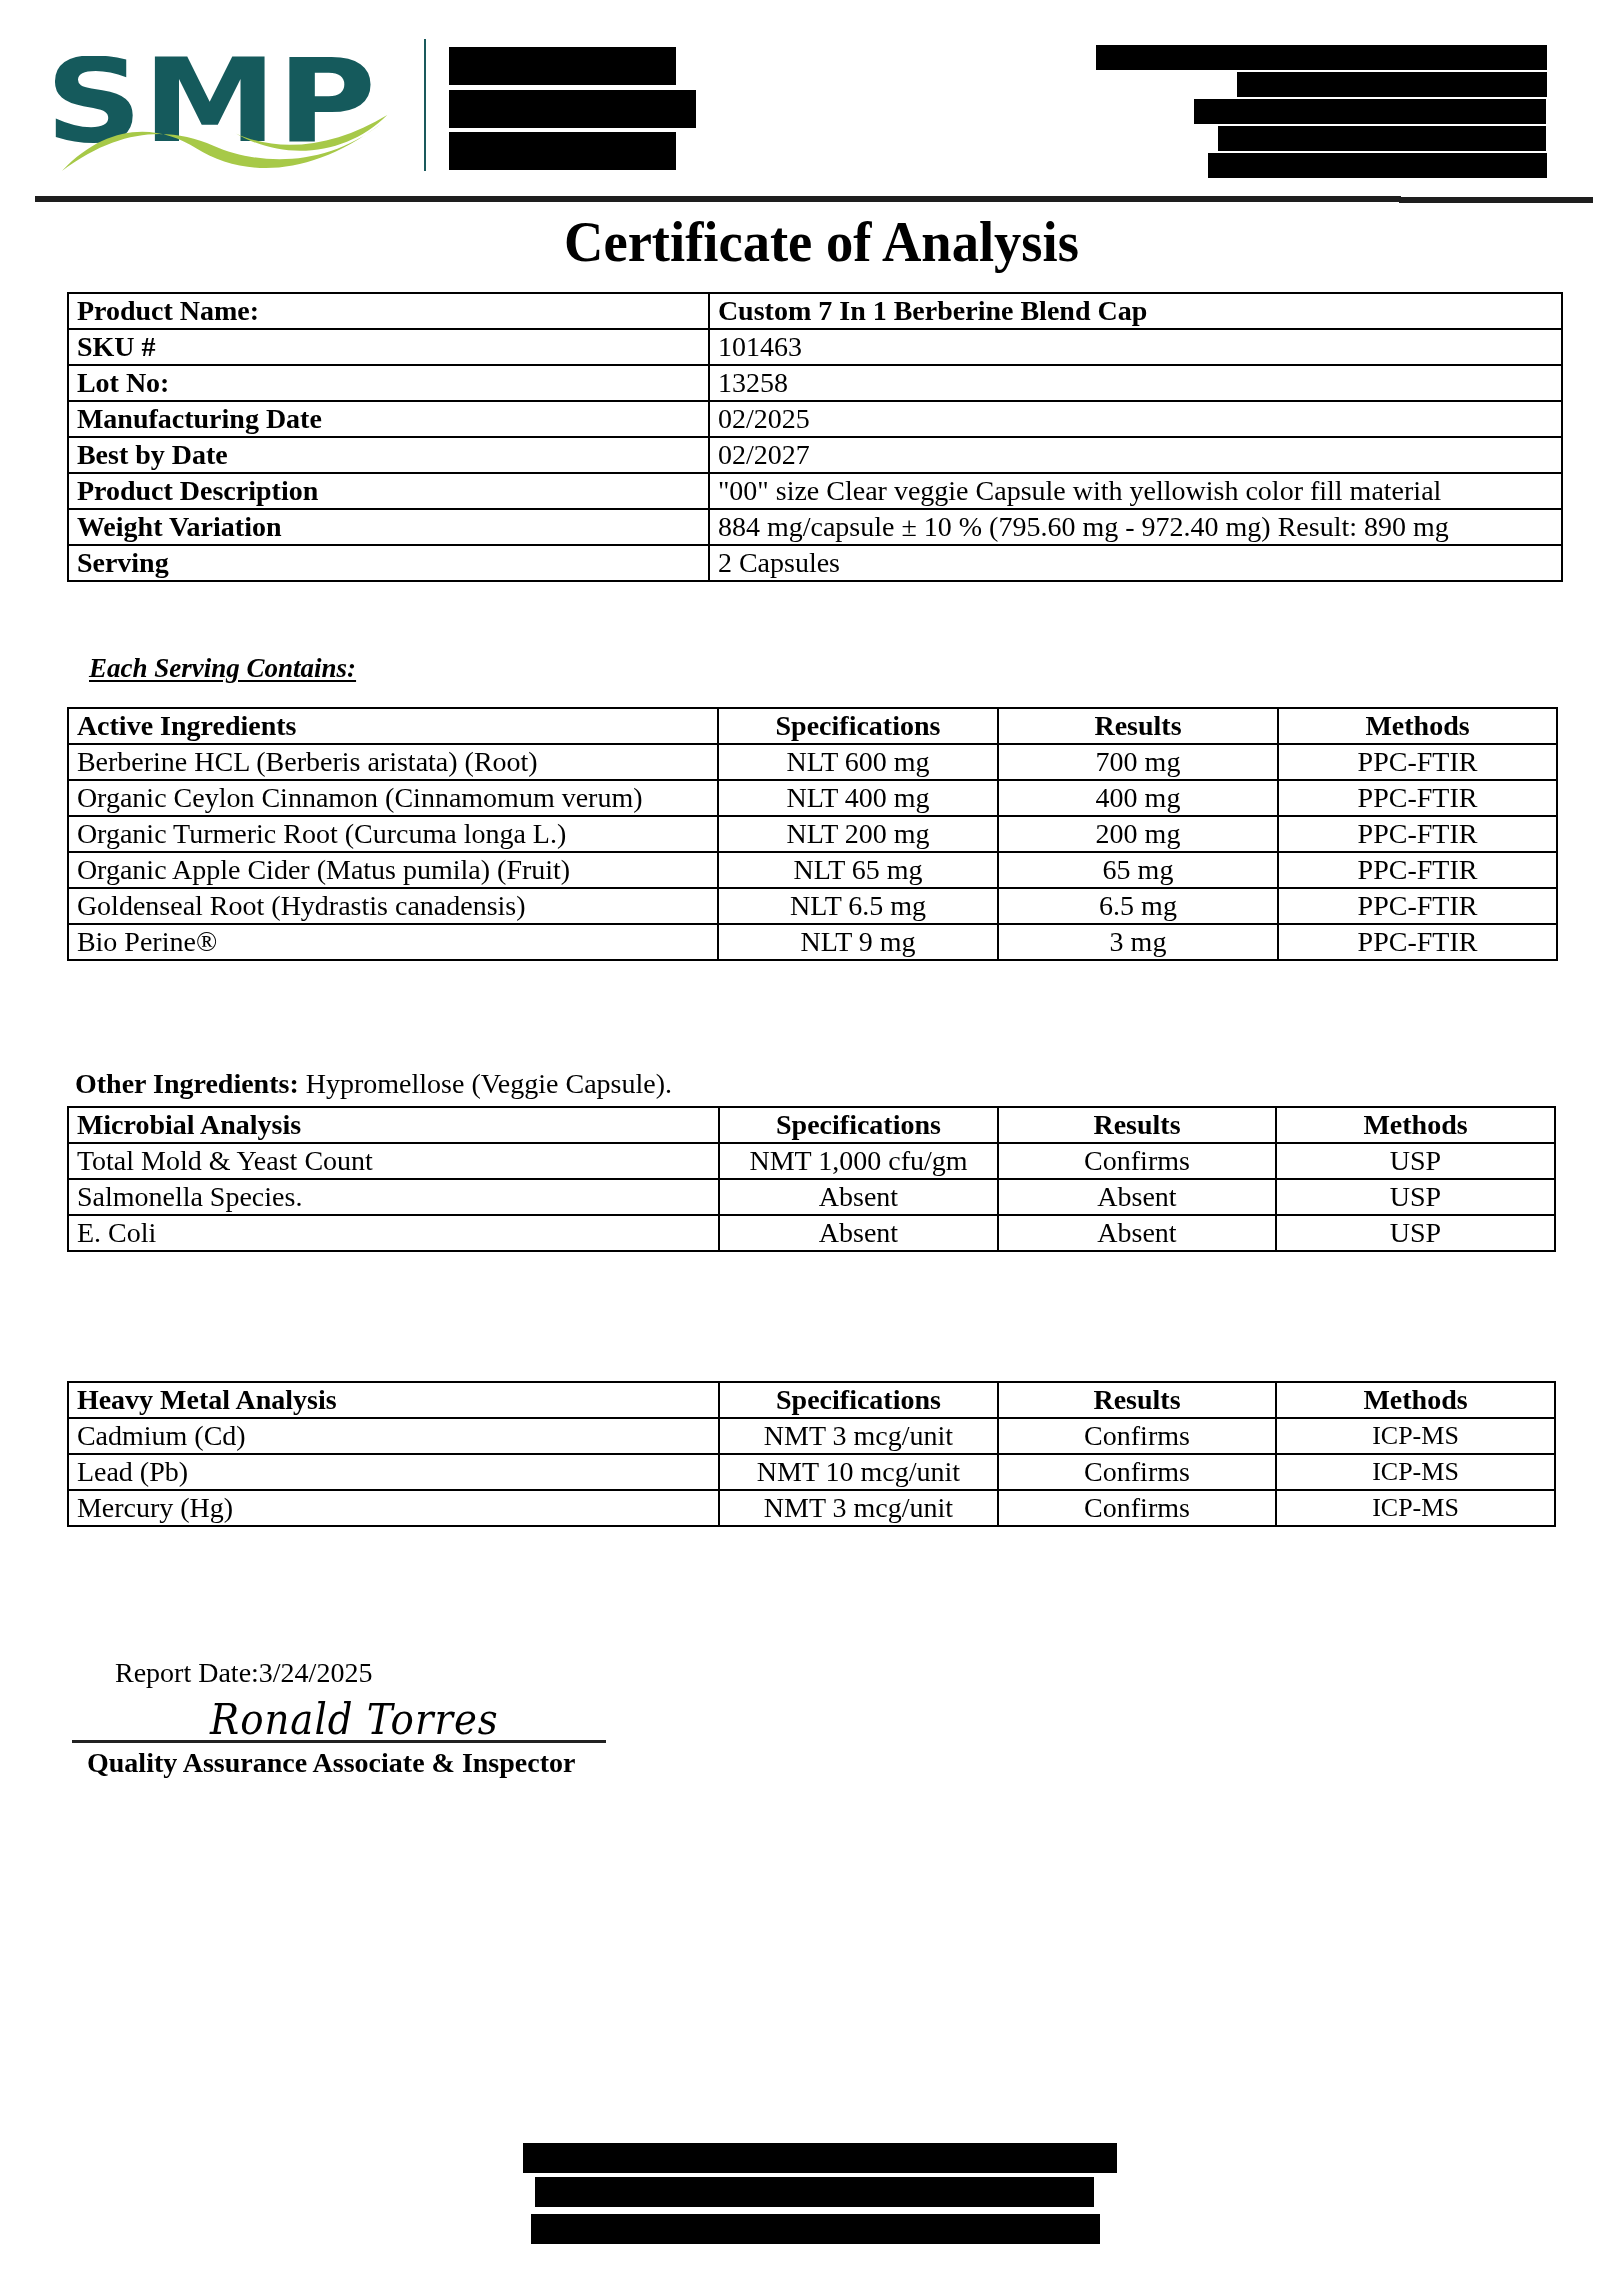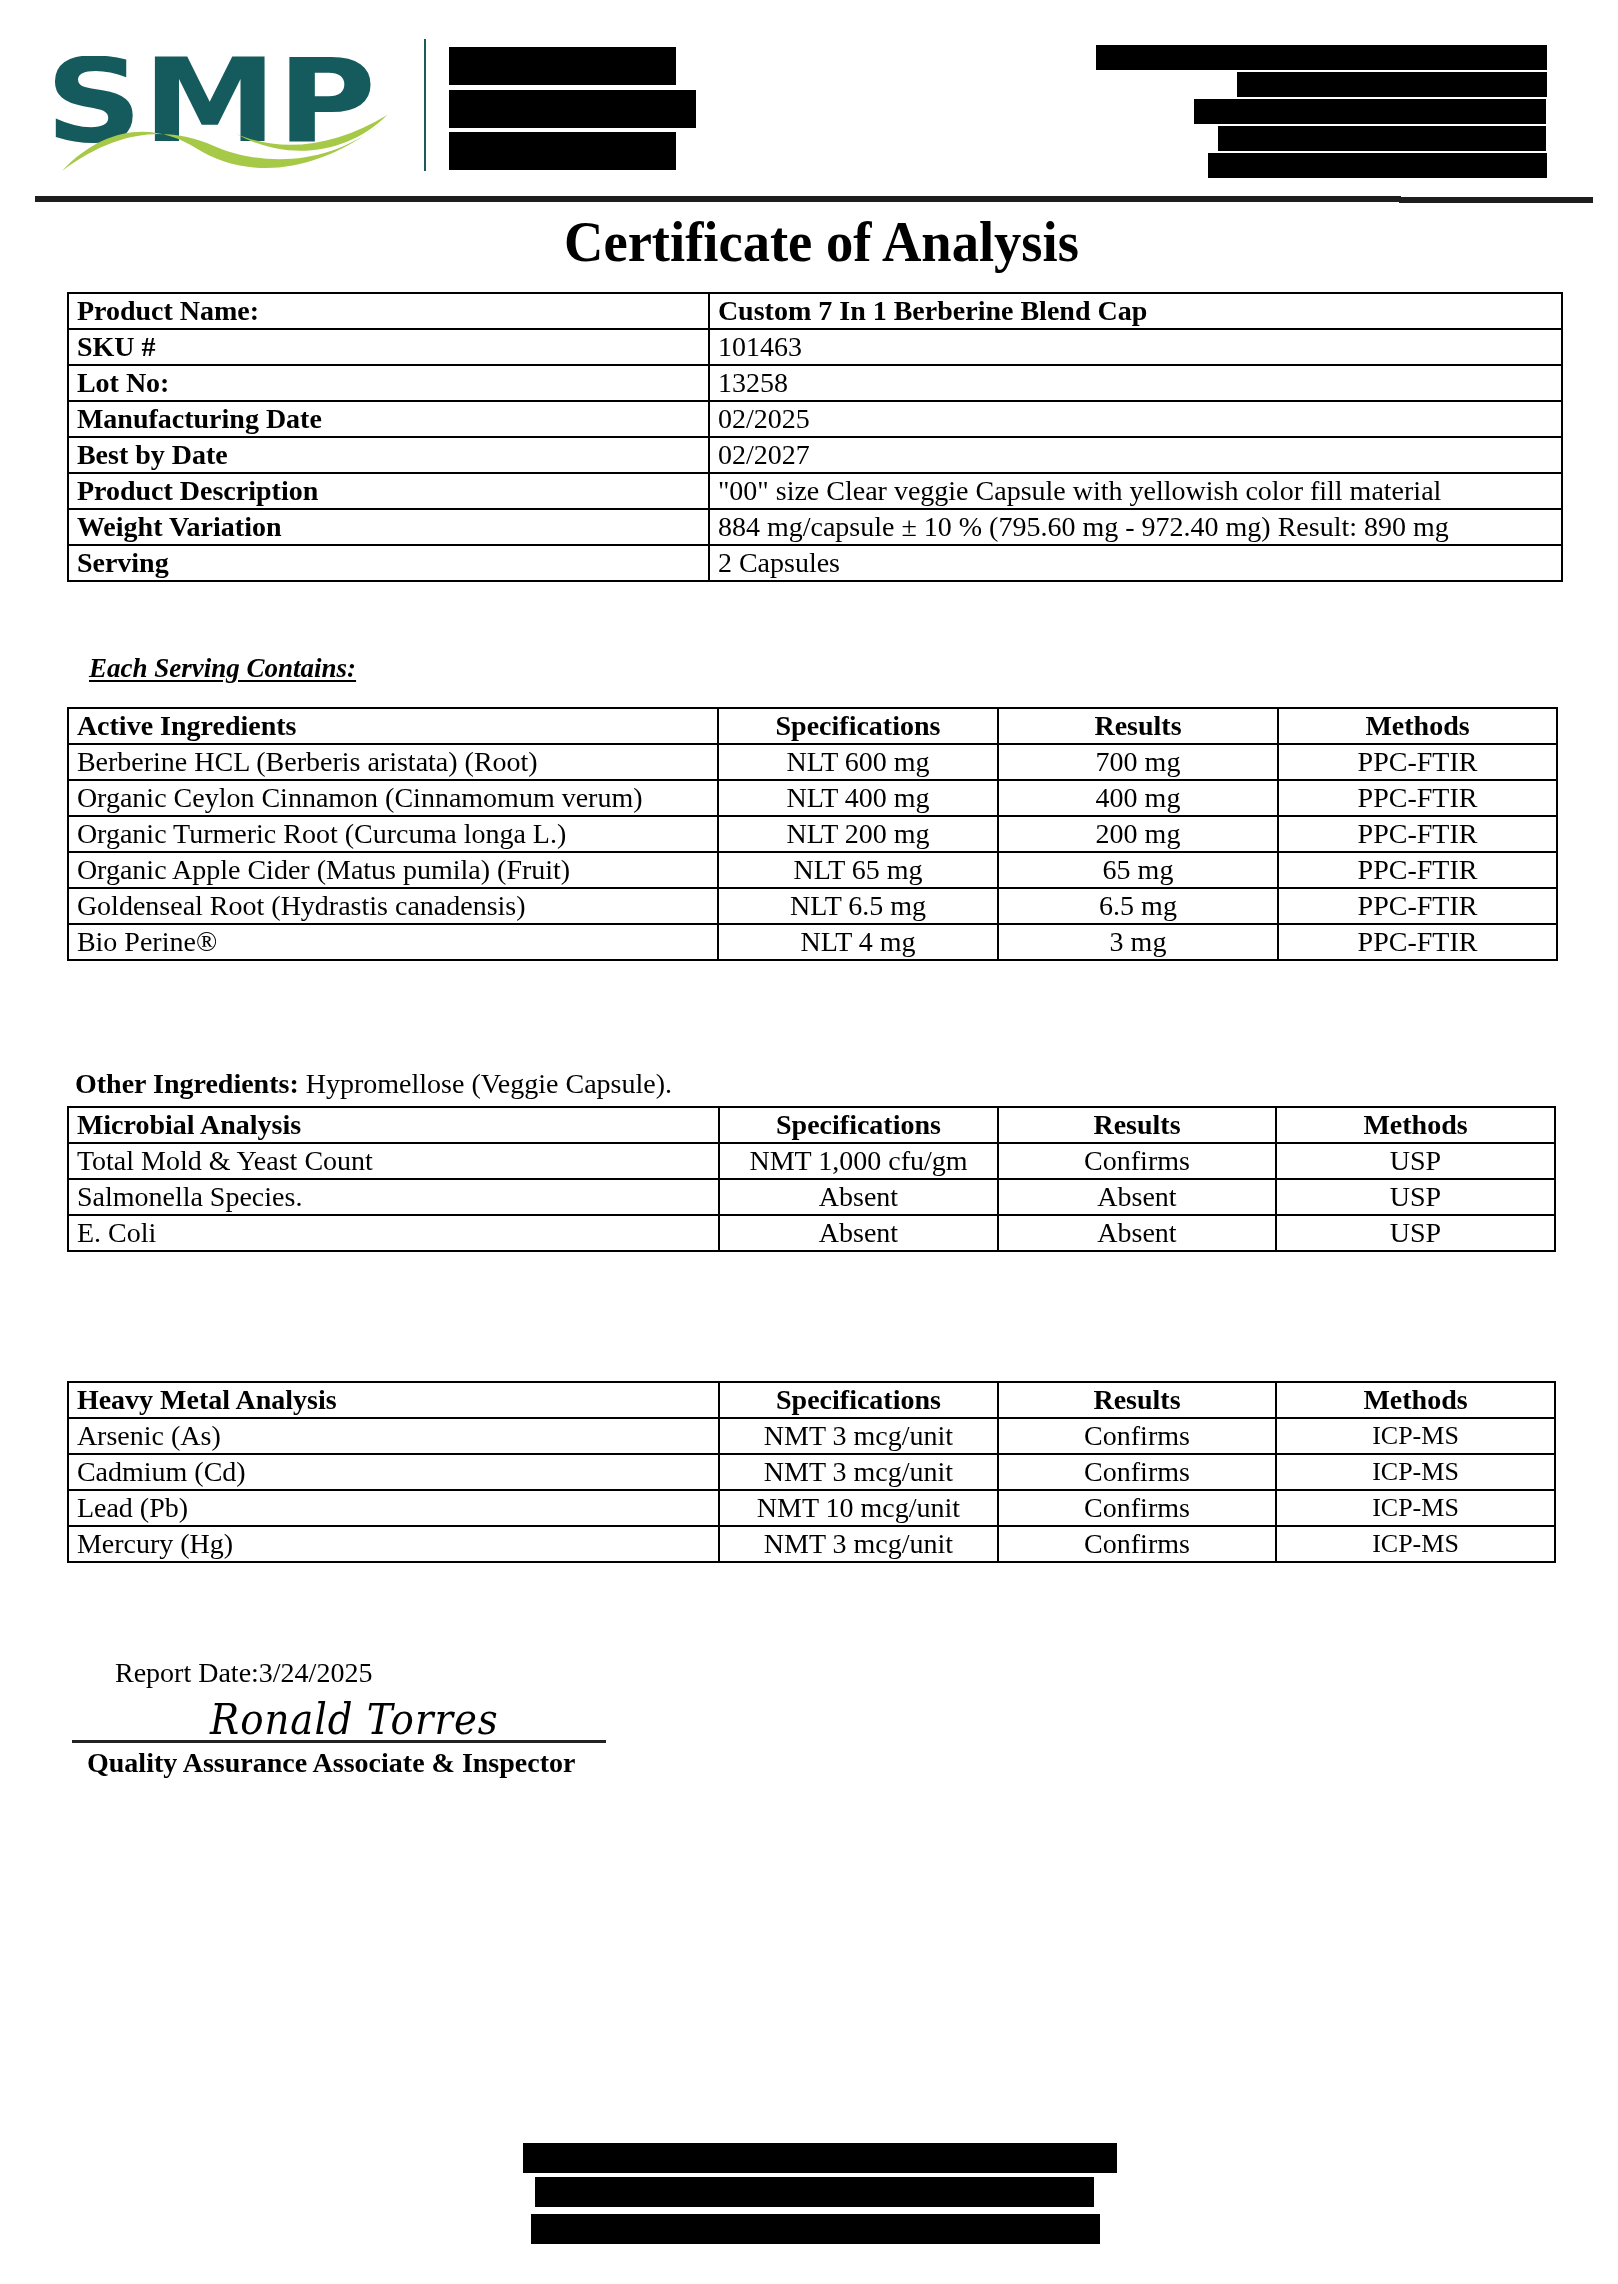--- a/index.html
+++ b/index.html
@@ -167,21 +167,21 @@
         <td class="c">PPC-FTIR</td>
       </tr>
       <tr>
         <td class="l">Goldenseal Root (Hydrastis canadensis)</td>
         <td class="c">NLT 6.5 mg</td>
         <td class="c">6.5 mg</td>
         <td class="c">PPC-FTIR</td>
       </tr>
       <tr>
         <td class="l">Bio Perine®</td>
-        <td class="c">NLT 4 mg</td>
+        <td class="c">NLT 9 mg</td>
         <td class="c">3 mg</td>
         <td class="c">PPC-FTIR</td>
       </tr>
     </tbody>
 </table>
 
 <div id="other-ingredients" class="abs">
   <span class="b">Other Ingredients:</span><span> Hypromellose (Veggie Capsule).</span>
 </div>
 
@@ -232,26 +232,20 @@
   <thead>
       <tr>
     <th class="b l">Heavy Metal Analysis</th>
     <th class="b c">Specifications</th>
     <th class="b c">Results</th>
     <th class="b c">Methods</th>
   </tr>
     </thead>
   <tbody id="metal-body">
       <tr>
-        <td class="l">Arsenic (As)</td>
-        <td class="c">NMT 3 mcg/unit</td>
-        <td class="c">Confirms</td>
-        <td class="c small-method">ICP-MS</td>
-      </tr>
-      <tr>
         <td class="l">Cadmium (Cd)</td>
         <td class="c">NMT 3 mcg/unit</td>
         <td class="c">Confirms</td>
         <td class="c small-method">ICP-MS</td>
       </tr>
       <tr>
         <td class="l">Lead (Pb)</td>
         <td class="c">NMT 10 mcg/unit</td>
         <td class="c">Confirms</td>
         <td class="c small-method">ICP-MS</td>

